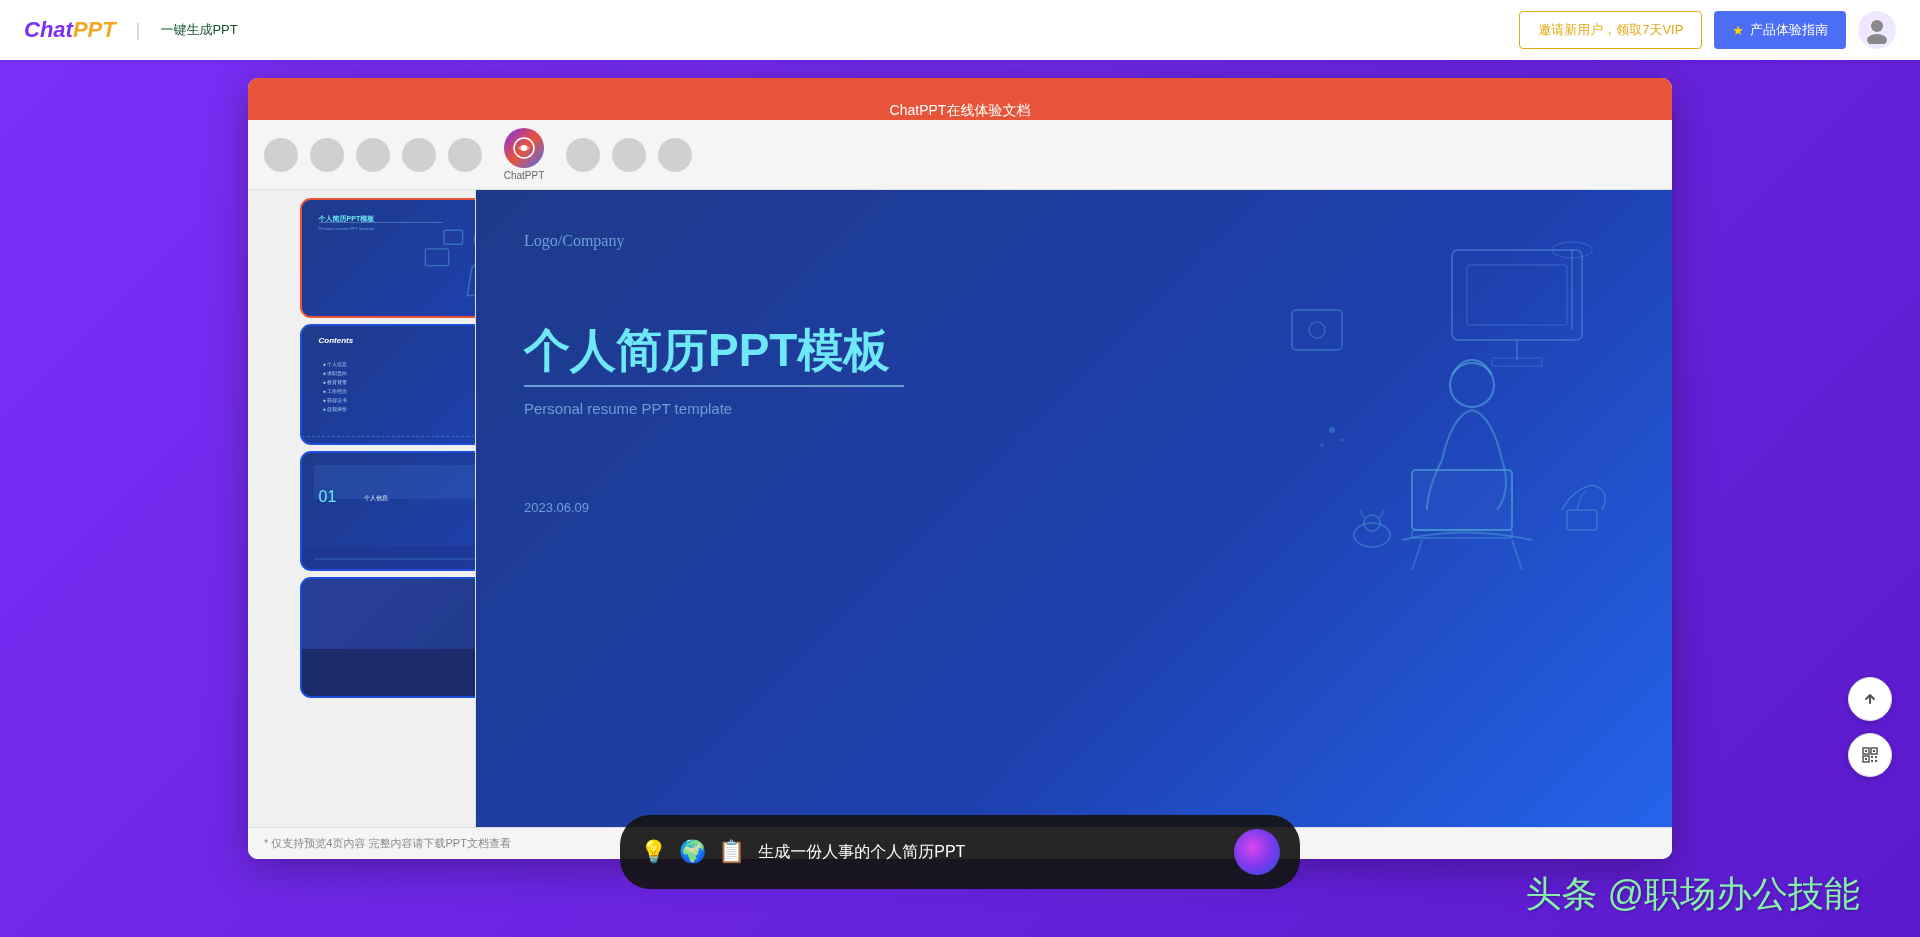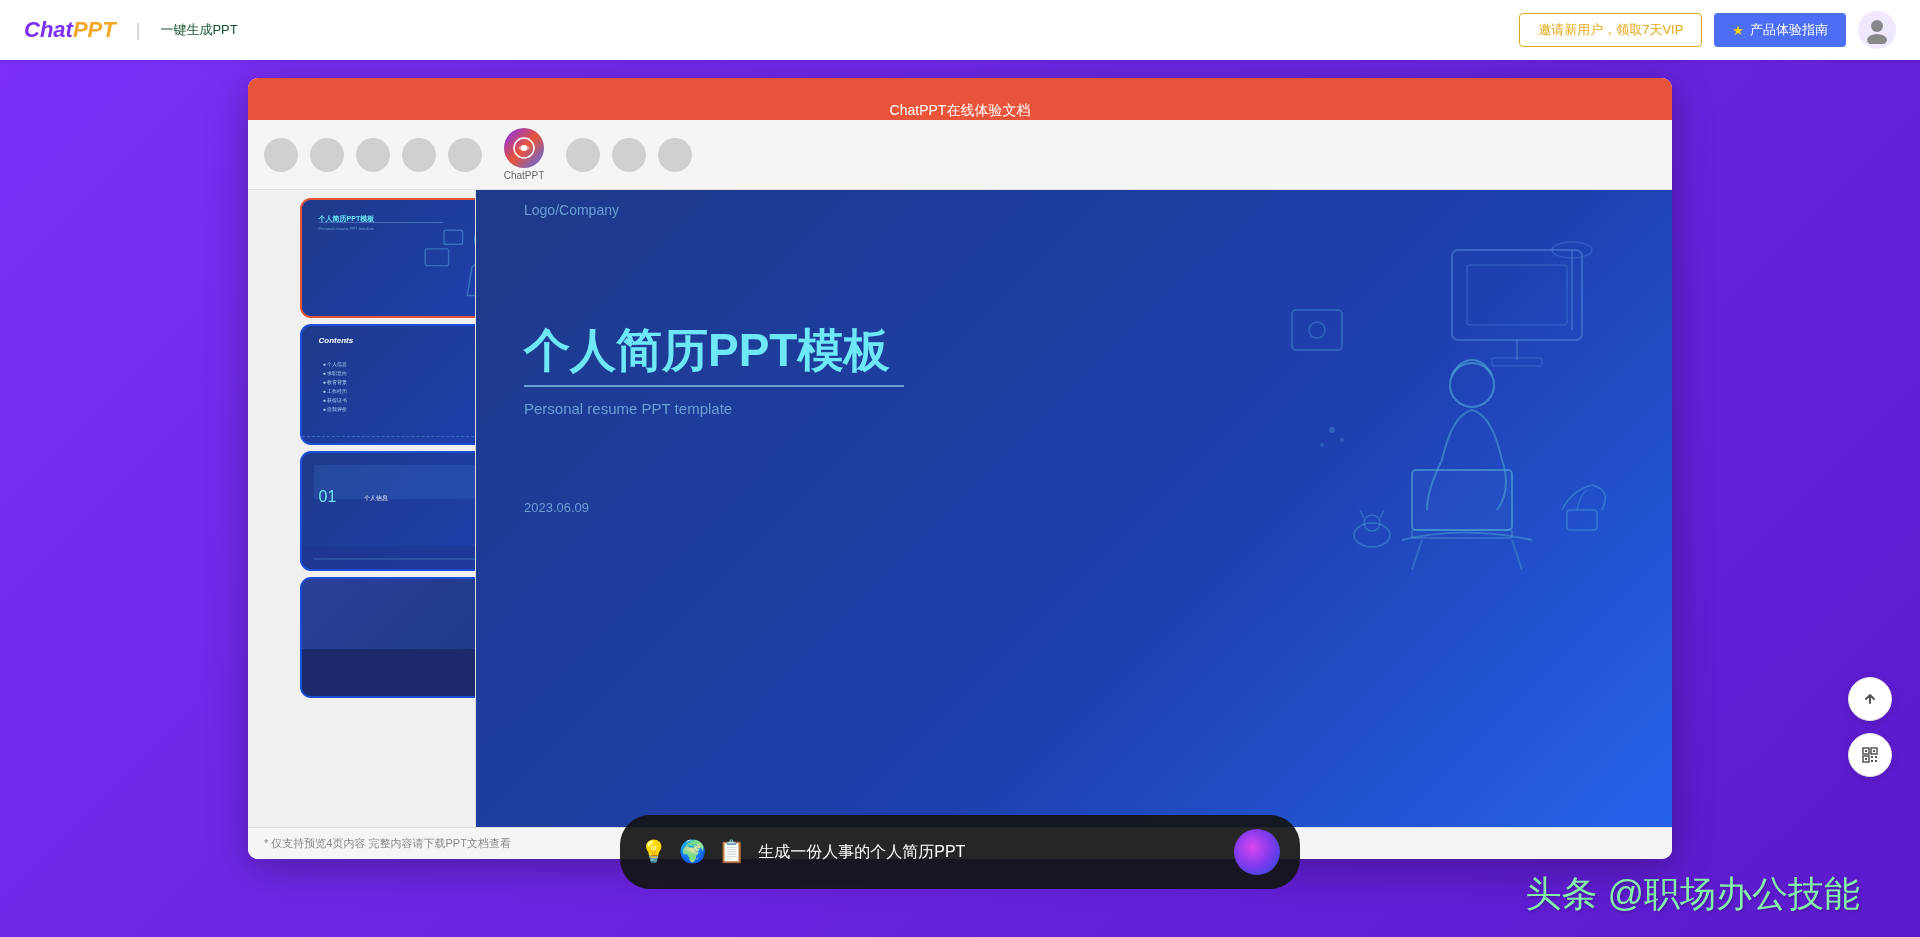--- a/index.html
+++ b/index.html
@@ -41,21 +41,20 @@
       font-size: 18px;
       margin: 0 8px;
     }
     .brand-tagline {
       font-size: 13px;
       color: #14532d;
     }
     .navbar-right {
       margin-left: auto;
       display: flex;
-      align-items: center;
       gap: 12px;
     }
     .btn-invite {
       background: #fff;
       border: 1.5px solid #E6A817;
       color: #E6A817;
       padding: 7px 18px;
       border-radius: 4px;
       font-size: 13px;
       cursor: pointer;
@@ -322,24 +321,25 @@
       width: 100%;
       height: 100%;
       background: linear-gradient(135deg, #1E3A8A 0%, #1E40AF 60%, #2563EB 100%);
       position: relative;
       overflow: hidden;
     }
 
     
     .slide-logo-company {
       position: absolute;
-      top: 12px;
+      top: 42px;
       left: 48px;
       color: #6B9FD4;
-      font-size: 14px;
+      font-size: 16px;
+      font-family: Liberation Serif, serif;
     }
     .slide-main-title {
       position: absolute;
       top: 130px;
       left: 48px;
       color: #6EE7F7;
       font-size: 46px;
       font-weight: bold;
     }
     .slide-title-line {

